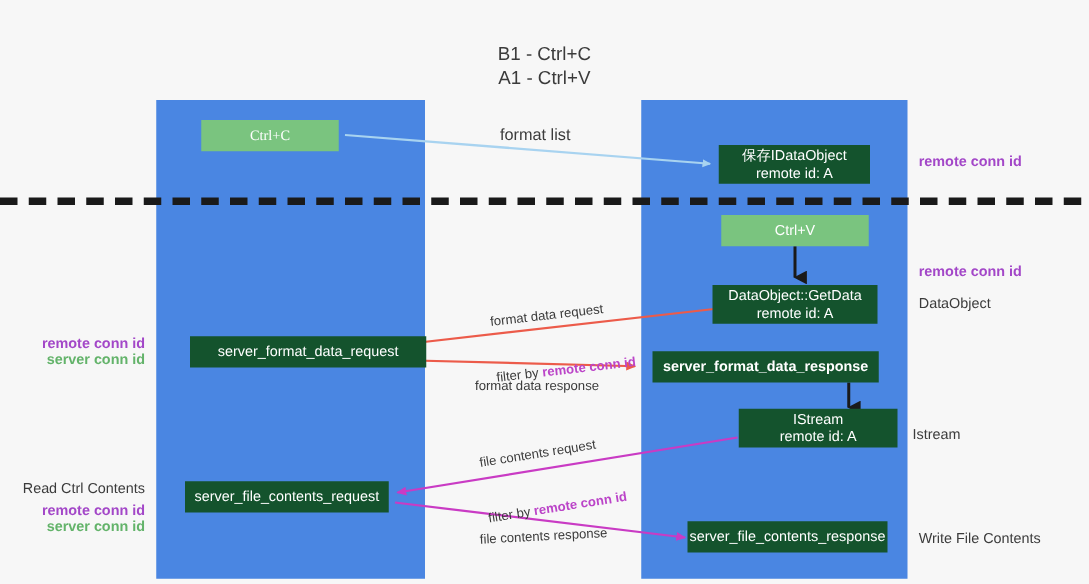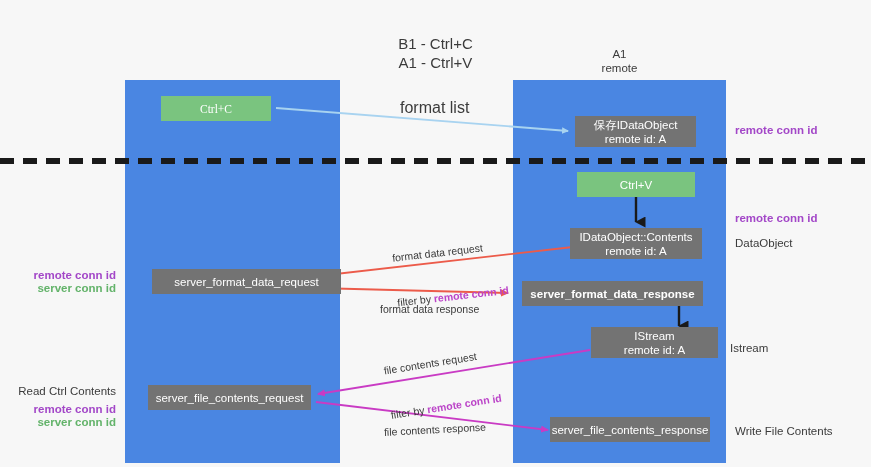--- a/index.html
+++ b/index.html
@@ -39,21 +39,21 @@
     display: flex;
     flex-direction: column;
     align-items: center;
     justify-content: center;
     text-align: center;
     color: #ffffff;
     font-size: 11.5px;
     line-height: 14px;
   }
   .box.green { background: #7ac47f; }
-  .box.orange { background: #737373; }
+  .box.orange { background: #14532d; }
   .box .l2 { display: block; }
 
   
   .txt {
     position: absolute;
     font-size: 11.5px;
     line-height: 14px;
     color: #3b3b3b;
     white-space: pre;
   }
@@ -87,32 +87,30 @@
   .alabel {
     position: absolute;
     font-size: 10.5px;
     line-height: 15px;
     color: #3b3b3b;
     white-space: pre;
     transform-origin: 0 0;
   }
   .alabel .hi-purple { color: #bb44c8; font-weight: bold; }
   .alabel .hi-pink   { color: #e0467f; font-weight: bold; }
-  .alabel.flat { font-size: 16px; }
+  .alabel.flat { font-size: 13px; }
 </style>
 </head>
 <body>
 
 <div id="canvas">
 
   <div id="title">B1 - Ctrl+C
 A1 - Ctrl+V</div>
 
-  <div class="lane-header" style="left:513px; top:47px; width:213px;">A1
-remote</div>
 
   <div class="lane" style="left:125px; top:80px; width:215px; height:383px;"></div>
   <div class="lane" style="left:513px; top:80px; width:213px; height:383px;"></div>
 
   <svg id="overlay" viewBox="0 0 871 467" xmlns="http://www.w3.org/2000/svg">
     <defs>
       <marker id="ah-blue" markerWidth="7" markerHeight="7" refX="6" refY="3.2" orient="auto" markerUnits="userSpaceOnUse">
         <path d="M0,0 L7,3.2 L0,6.4 z" fill="#a8d3f0"></path>
       </marker>
       <marker id="ah-red" markerWidth="8" markerHeight="8" refX="7" refY="3.6" orient="auto" markerUnits="userSpaceOnUse">
@@ -150,21 +148,21 @@
   <div class="box orange" style="left:575px; top:116px; width:121px; height:31px;">
     <span>保存IDataObject</span>
     <span class="l2">remote id: A</span>
   </div>
 
   <div class="box green" style="left:577px; top:172px; width:118px; height:25px;">
     <span>Ctrl+V</span>
   </div>
 
   <div class="box orange" style="left:570px; top:228px; width:132px; height:31px;">
-    <span>IDataObject::Contents</span>
+    <span>DataObject::GetData</span>
     <span class="l2">remote id: A</span>
   </div>
 
   <div class="box orange" style="left:152px; top:269px; width:189px; height:25px;">
     <span>server_format_data_request</span>
   </div>
 
   <div class="box orange" style="left:522px; top:281px; width:181px; height:25px;font-weight:bold;">
     <span>server_format_data_response</span>
   </div>

